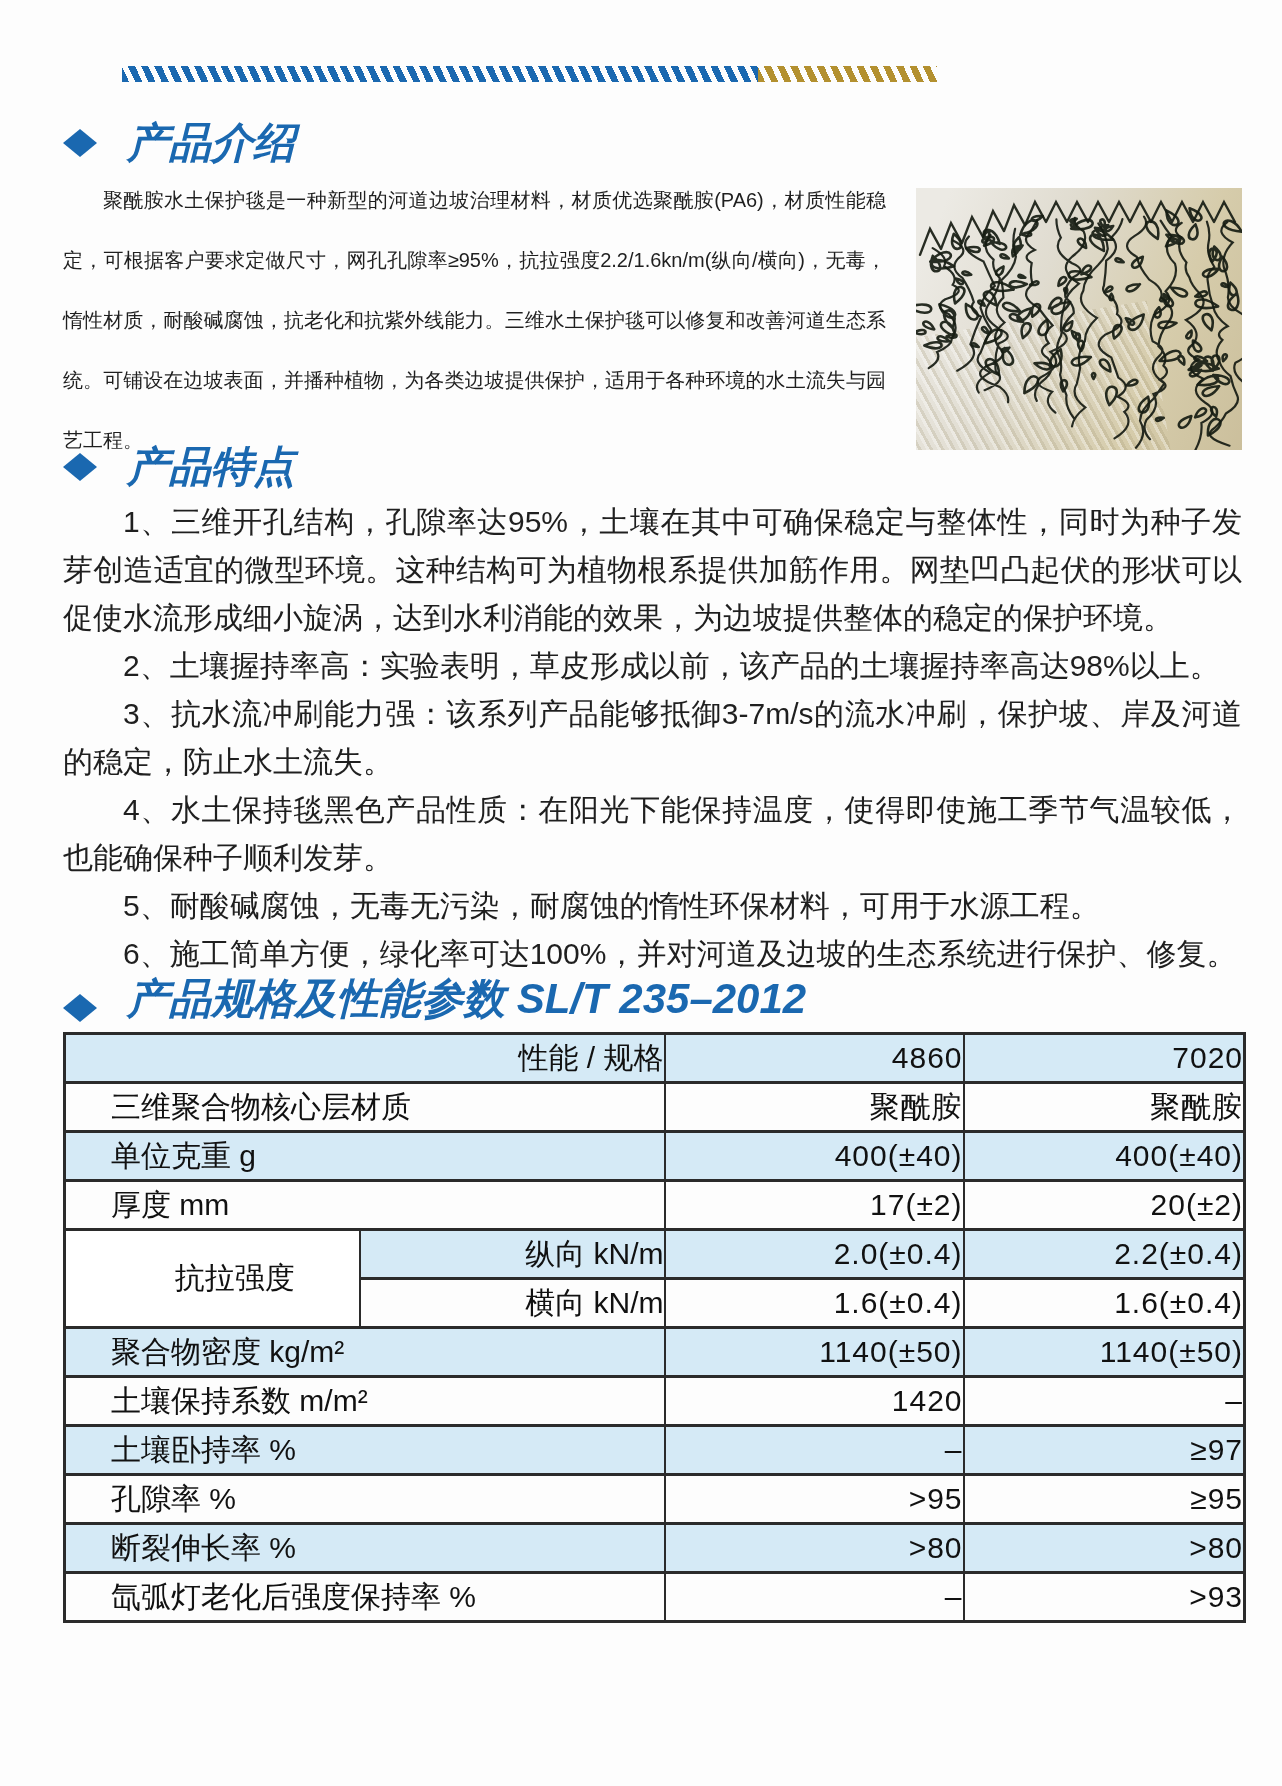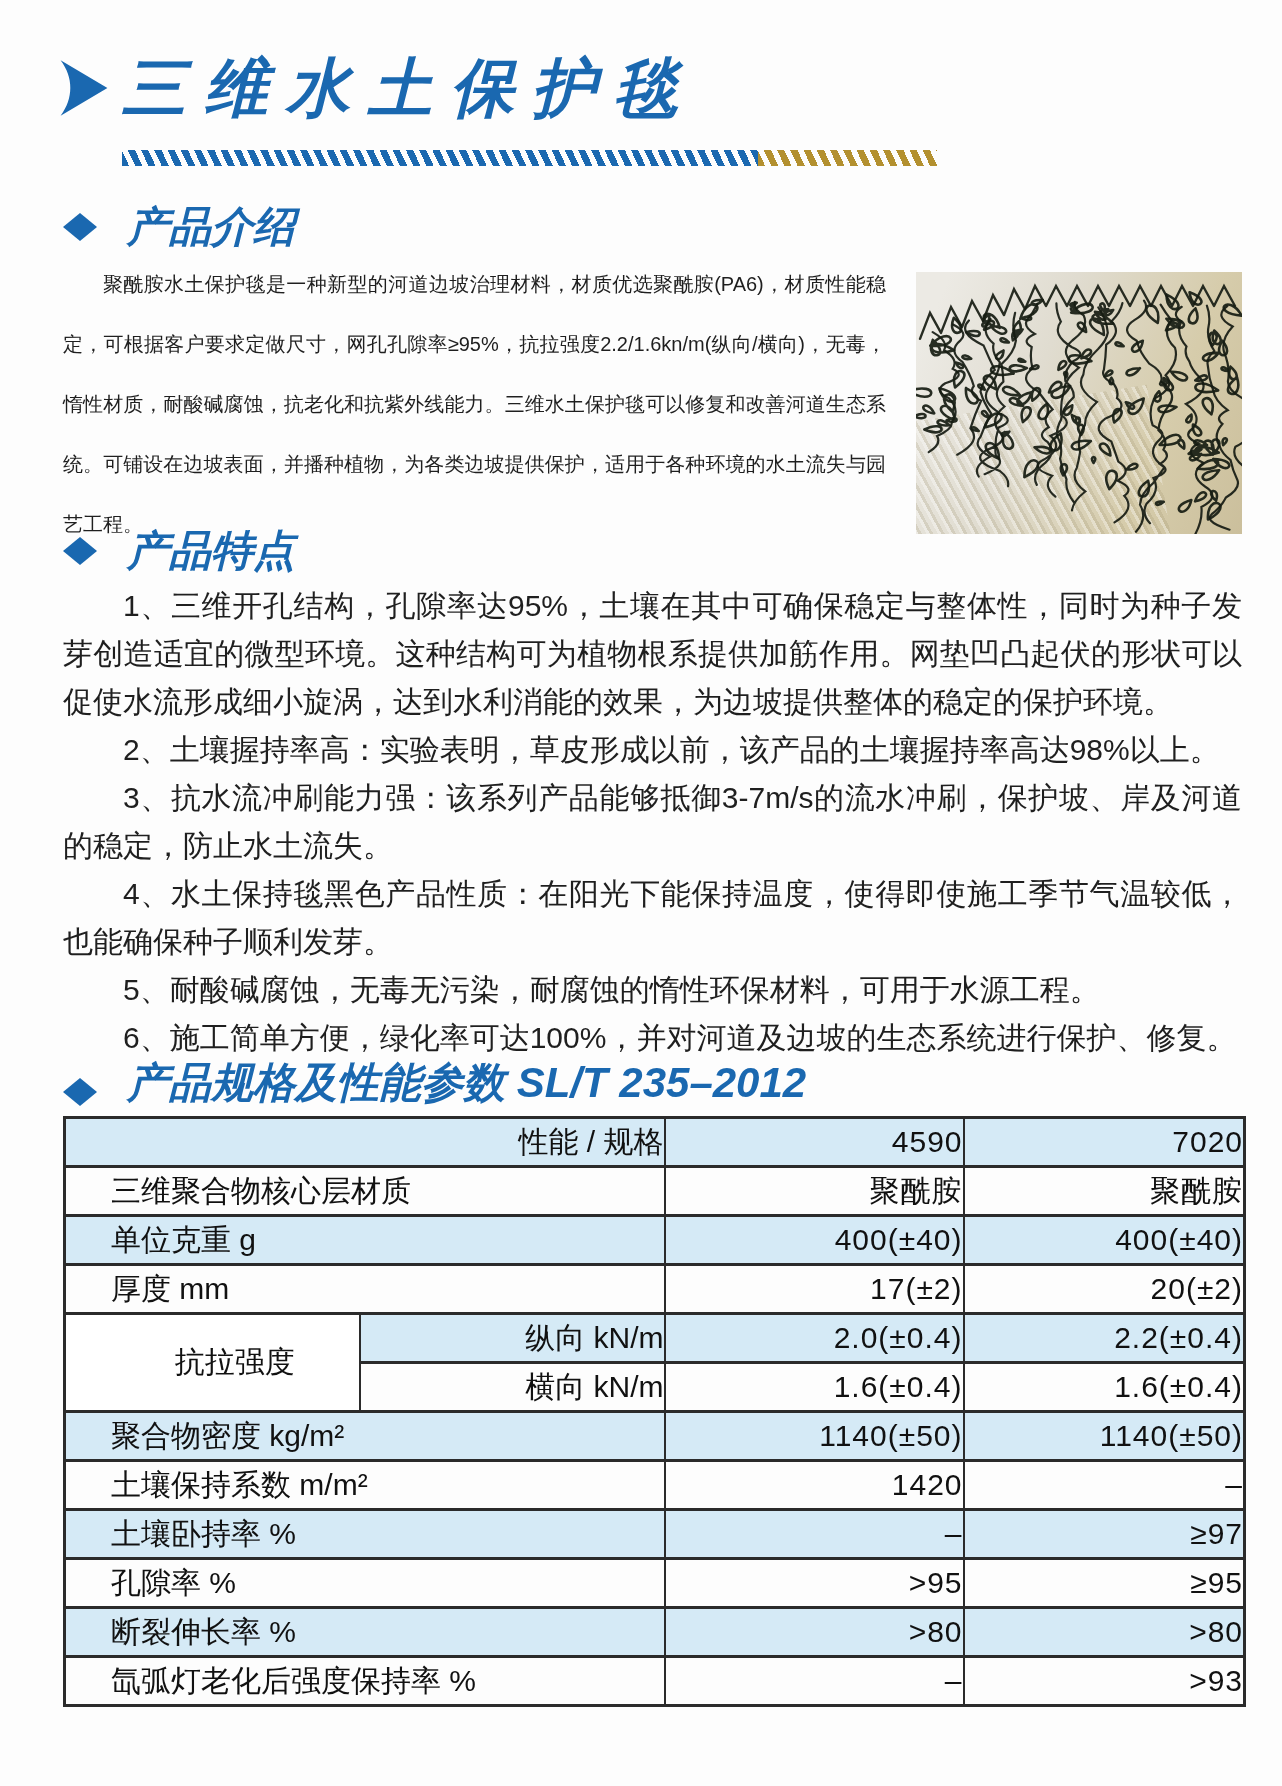--- a/index.html
+++ b/index.html
@@ -64,26 +64,20 @@
   .spec-table tr.shade td{background:var(--tblue,#d5eaf6);}
   .spec-table td.no-shade{background:#ffffff !important;text-align:center;}
   .val{letter-spacing:1px;}
 </style>
 </head>
 <body>
 
 <div class="page" style="--accent: #1a68b0; --gold: #b3902f; --tblue: #d5eaf6;">
 
   <div class="header">
-    <div class="title-row">
-      <svg class="arrow-icon" viewBox="0 0 60 70">
-        <path d="M3,3 C18,23 18,47 3,67 L57,35 Z" fill="#1a68b0"></path>
-      </svg>
-      <h1 class="page-title">三维水土保护毯</h1>
-    </div>
     <div class="divider">
       <span class="div-blue"></span>
       <span class="div-gold"></span>
     </div>
   </div>
 
   <div class="content">
 
     <div class="sec-head" id="intro-head">
       <span class="diamond"></span>
@@ -121,21 +115,21 @@
     <table class="spec-table">
       <colgroup>
           <col style="width:295px">
           <col style="width:305px">
           <col style="width:299px">
           <col style="width:281px">
         </colgroup>
       <tbody>
         <tr class="shade">
           <td colspan="2">性能 / 规格</td>
-          <td class="val">4590</td>
+          <td class="val">4860</td>
           <td class="val">7020</td>
         </tr>
         <tr>
           <td colspan="2" class="name">三维聚合物核心层材质</td>
           <td class="val">聚酰胺</td>
           <td class="val">聚酰胺</td>
         </tr>
         <tr class="shade">
           <td colspan="2" class="name">单位克重 g</td>
           <td class="val">400(±40)</td>

